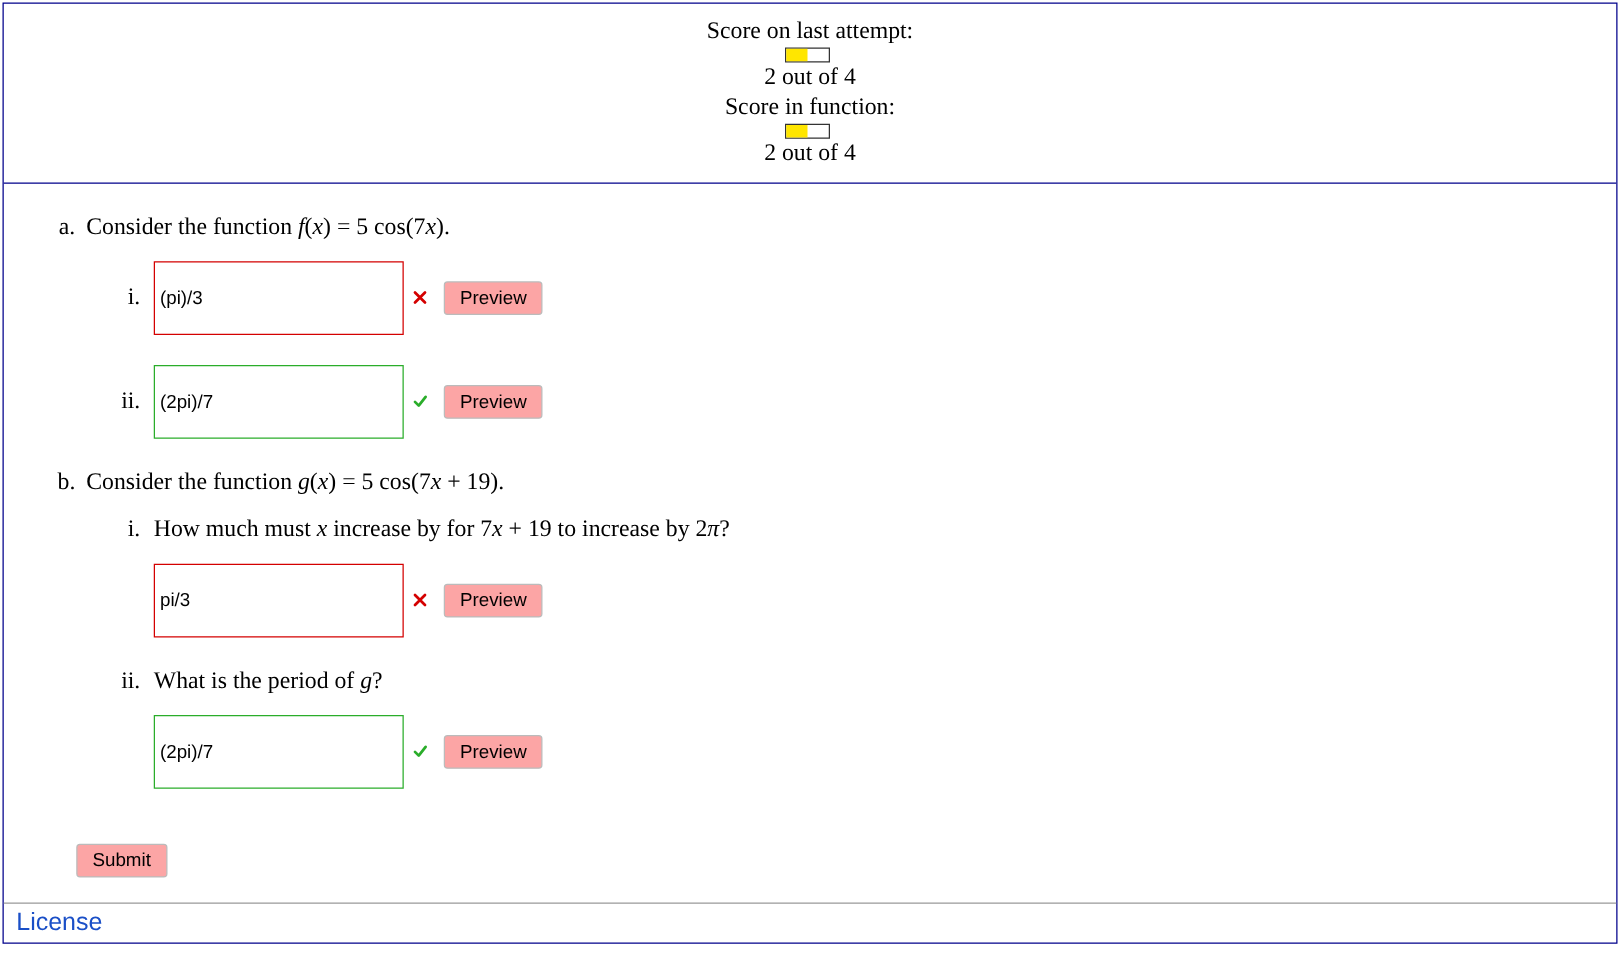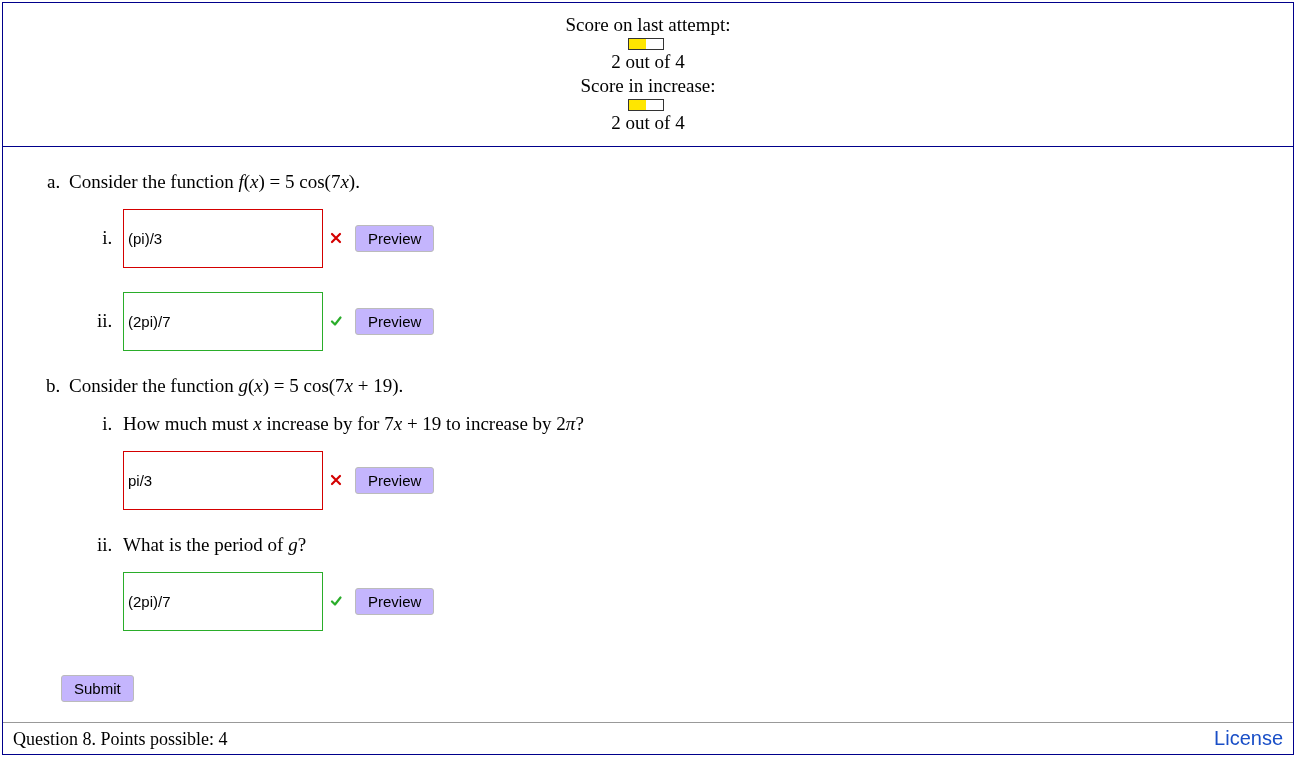--- a/index.html
+++ b/index.html
@@ -85,21 +85,21 @@
     display: inline-flex;
     align-items: center;
     justify-content: center;
     margin: 0 8px 0 2px;
   }
   .mark-icon svg { width: 12px; height: 12px; }
   button.preview, button.submit {
     font-family: Arial, sans-serif;
     font-size: 15px;
     padding: 4px 12px;
-    background: #c4b5fd;
+    background: #fca5a5;
     border: 1px solid #bbb;
     border-radius: 3px;
     cursor: pointer;
   }
   button.submit {
     margin-top: 20px;
     margin-left: 28px;
   }
   .mathit { font-style: italic; font-family: "Times New Roman", serif; }
   .footer {
@@ -124,21 +124,21 @@
 
   <div class="score-box">
     <div class="score-line">
       <span>Score on last attempt:</span>
       <span class="progress-bar">
         <span class="progress-fill" style="width:50%"></span>
       </span>
       <span>2 out of 4</span>
     </div>
     <div class="score-line">
-      <span>Score in increase:</span>
+      <span>Score in function:</span>
       <span class="progress-bar">
         <span class="progress-fill" style="width:50%"></span>
       </span>
       <span>2 out of 4</span>
     </div>
   </div>
 
   <div class="question-body">
     <ol class="alpha">
 
@@ -207,17 +207,16 @@
           </li>
         </ol>
       </li>
 
     </ol>
 
     <button class="submit">Submit</button>
   </div>
 
   <div class="footer">
-    <span>Question 8. Points possible: 4</span>
     <span class="license-link">License</span>
   </div>
 
 </div>
 
 </body></html>

